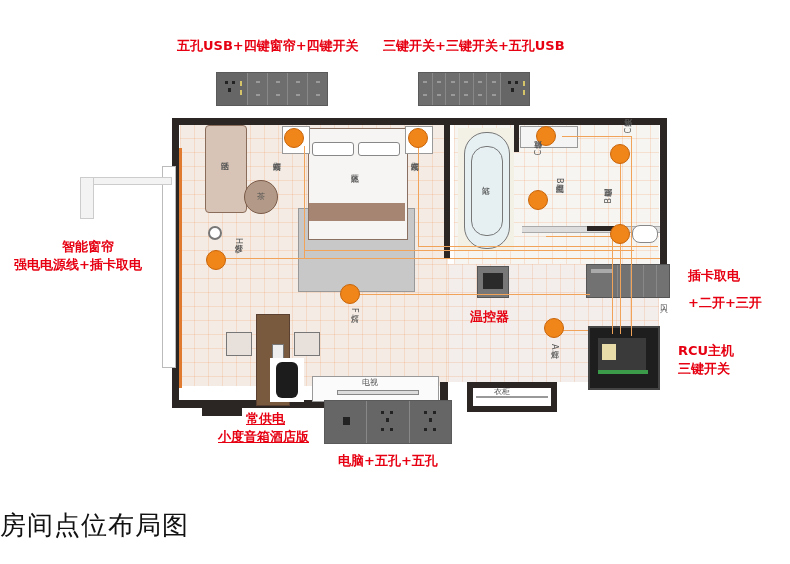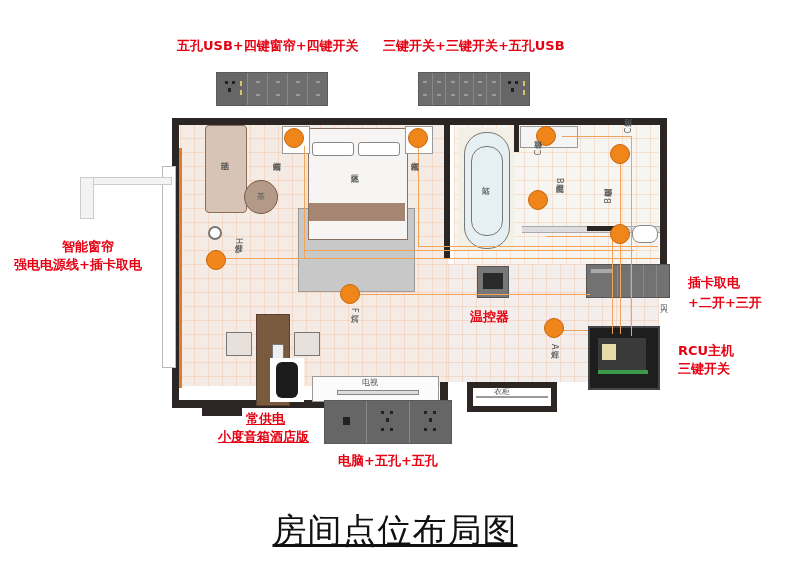--- a/index.html
+++ b/index.html
@@ -14,21 +14,21 @@
   .panel .key::after{top:65%;}
   .socket{background:#666;position:relative;}
   .socket .h{position:absolute;background:#222;}
   .wall{position:absolute;background:#2b2624;}
   .floor{position:absolute;}
   .dot{position:absolute;width:20px;height:20px;border-radius:50%;background:#f08519;border:1px solid #c8650a;box-sizing:border-box;}
   .wire{position:absolute;background:#f2a35a;}
   .vtext{position:absolute;writing-mode:vertical-rl;font-size:8px;color:#555;letter-spacing:0px;line-height:9px;}
   .vtext.flip{transform:rotate(180deg);}
   .grid{background-image:linear-gradient(to right, rgba(240,160,110,.25) 1px, transparent 1px),linear-gradient(to bottom, rgba(240,160,110,.25) 1px, transparent 1px);background-size:14px 14px;}
-  .title{position:absolute;left:0;width:790px;top:508px;text-align:center;font-size:34px;color:#111;letter-spacing:1px;text-decoration:underline;}
+  .title{position:absolute;left:0;width:790px;top:508px;text-align:left;font-size:26px;color:#111;letter-spacing:1px;}
 </style>
 </head>
 <body>
 
 <div class="red-label" style="left:177px;top:37px;">五孔USB+四键窗帘+四键开关</div>
 <div class="panel" style="left:216px;top:72px;width:110px;height:32px;">
   <div class="socket" style="flex:0 0 30px;">
     <div class="h" style="left:8px;top:8px;width:3px;height:3px;"></div>
     <div class="h" style="left:15px;top:8px;width:3px;height:3px;"></div>
     <div class="h" style="left:11px;top:15px;width:3px;height:4px;"></div>
@@ -174,21 +174,21 @@
   <div class="vtext flip" style="left:432px;top:80px;">卫生间灯B</div>
   <div class="vtext" style="left:378px;top:226px;">廊灯A</div>
 </div>
 
 <div class="abs" style="left:80px;top:177px;width:90px;height:6px;background:#f3f3f3;border:1px solid #ccc;"></div>
 <div class="abs" style="left:80px;top:177px;width:12px;height:40px;background:#f3f3f3;border:1px solid #ccc;"></div>
 
 <div class="red-label" style="left:62px;top:238px;">智能窗帘</div>
 <div class="red-label" style="left:14px;top:256px;">强电电源线+插卡取电</div>
 <div class="red-label" style="left:470px;top:308px;">温控器</div>
-<div class="red-label" style="left:688px;top:274px;">插卡取电</div>
+<div class="red-label" style="left:688px;top:267px;">插卡取电</div>
 <div class="red-label" style="left:688px;top:286px;margin-top:8px;">+二开+三开</div>
 <div class="red-label" style="left:678px;top:342px;">RCU主机</div>
 <div class="red-label" style="left:678px;top:360px;">三键开关</div>
 
 <div class="abs" style="left:270px;top:358px;width:34px;height:44px;background:#fff;">
   <div style="position:absolute;left:6px;top:4px;width:22px;height:36px;border-radius:6px;background:#1c1c1c;"></div>
 </div>
 <div class="red-label" style="left:246px;top:410px;text-decoration:underline;">常供电</div>
 <div class="red-label" style="left:218px;top:428px;text-decoration:underline;">小度音箱酒店版</div>
 

